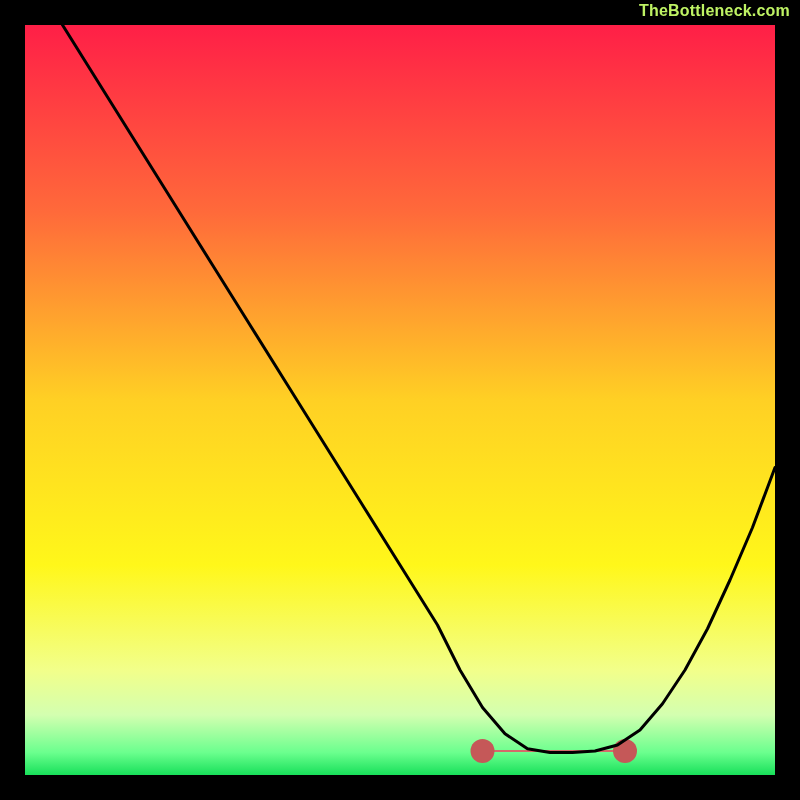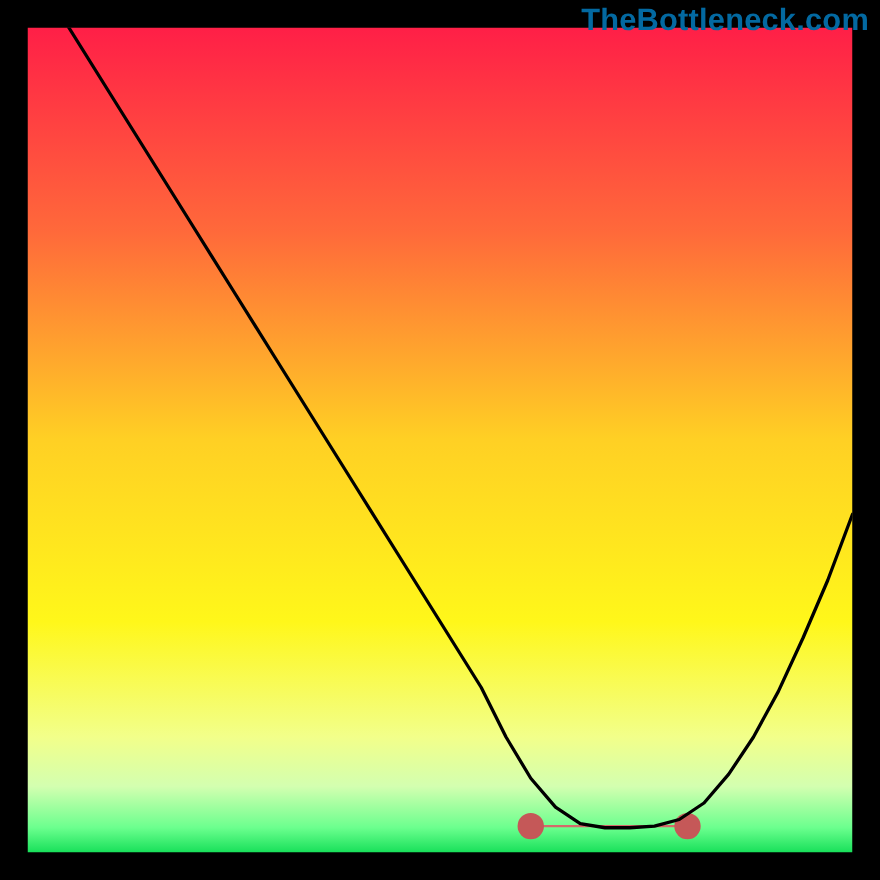--- a/index.html
+++ b/index.html
@@ -23,23 +23,23 @@
     left: 25px;
     top: 25px;
     width: 750px;
     height: 750px;
   }
   .watermark {
     position: absolute;
     top: 2px;
     right: 10px;
     font-family: Arial, Helvetica, sans-serif;
-    font-size: 28px;
+    font-size: 16px;
     font-weight: 600;
-    color: #0369a1;
+    color: #bef264;
     letter-spacing: 0.2px;
   }
   svg {
     display: block;
   }
 </style>
 </head>
 <body>
 
 <div class="frame"></div>

